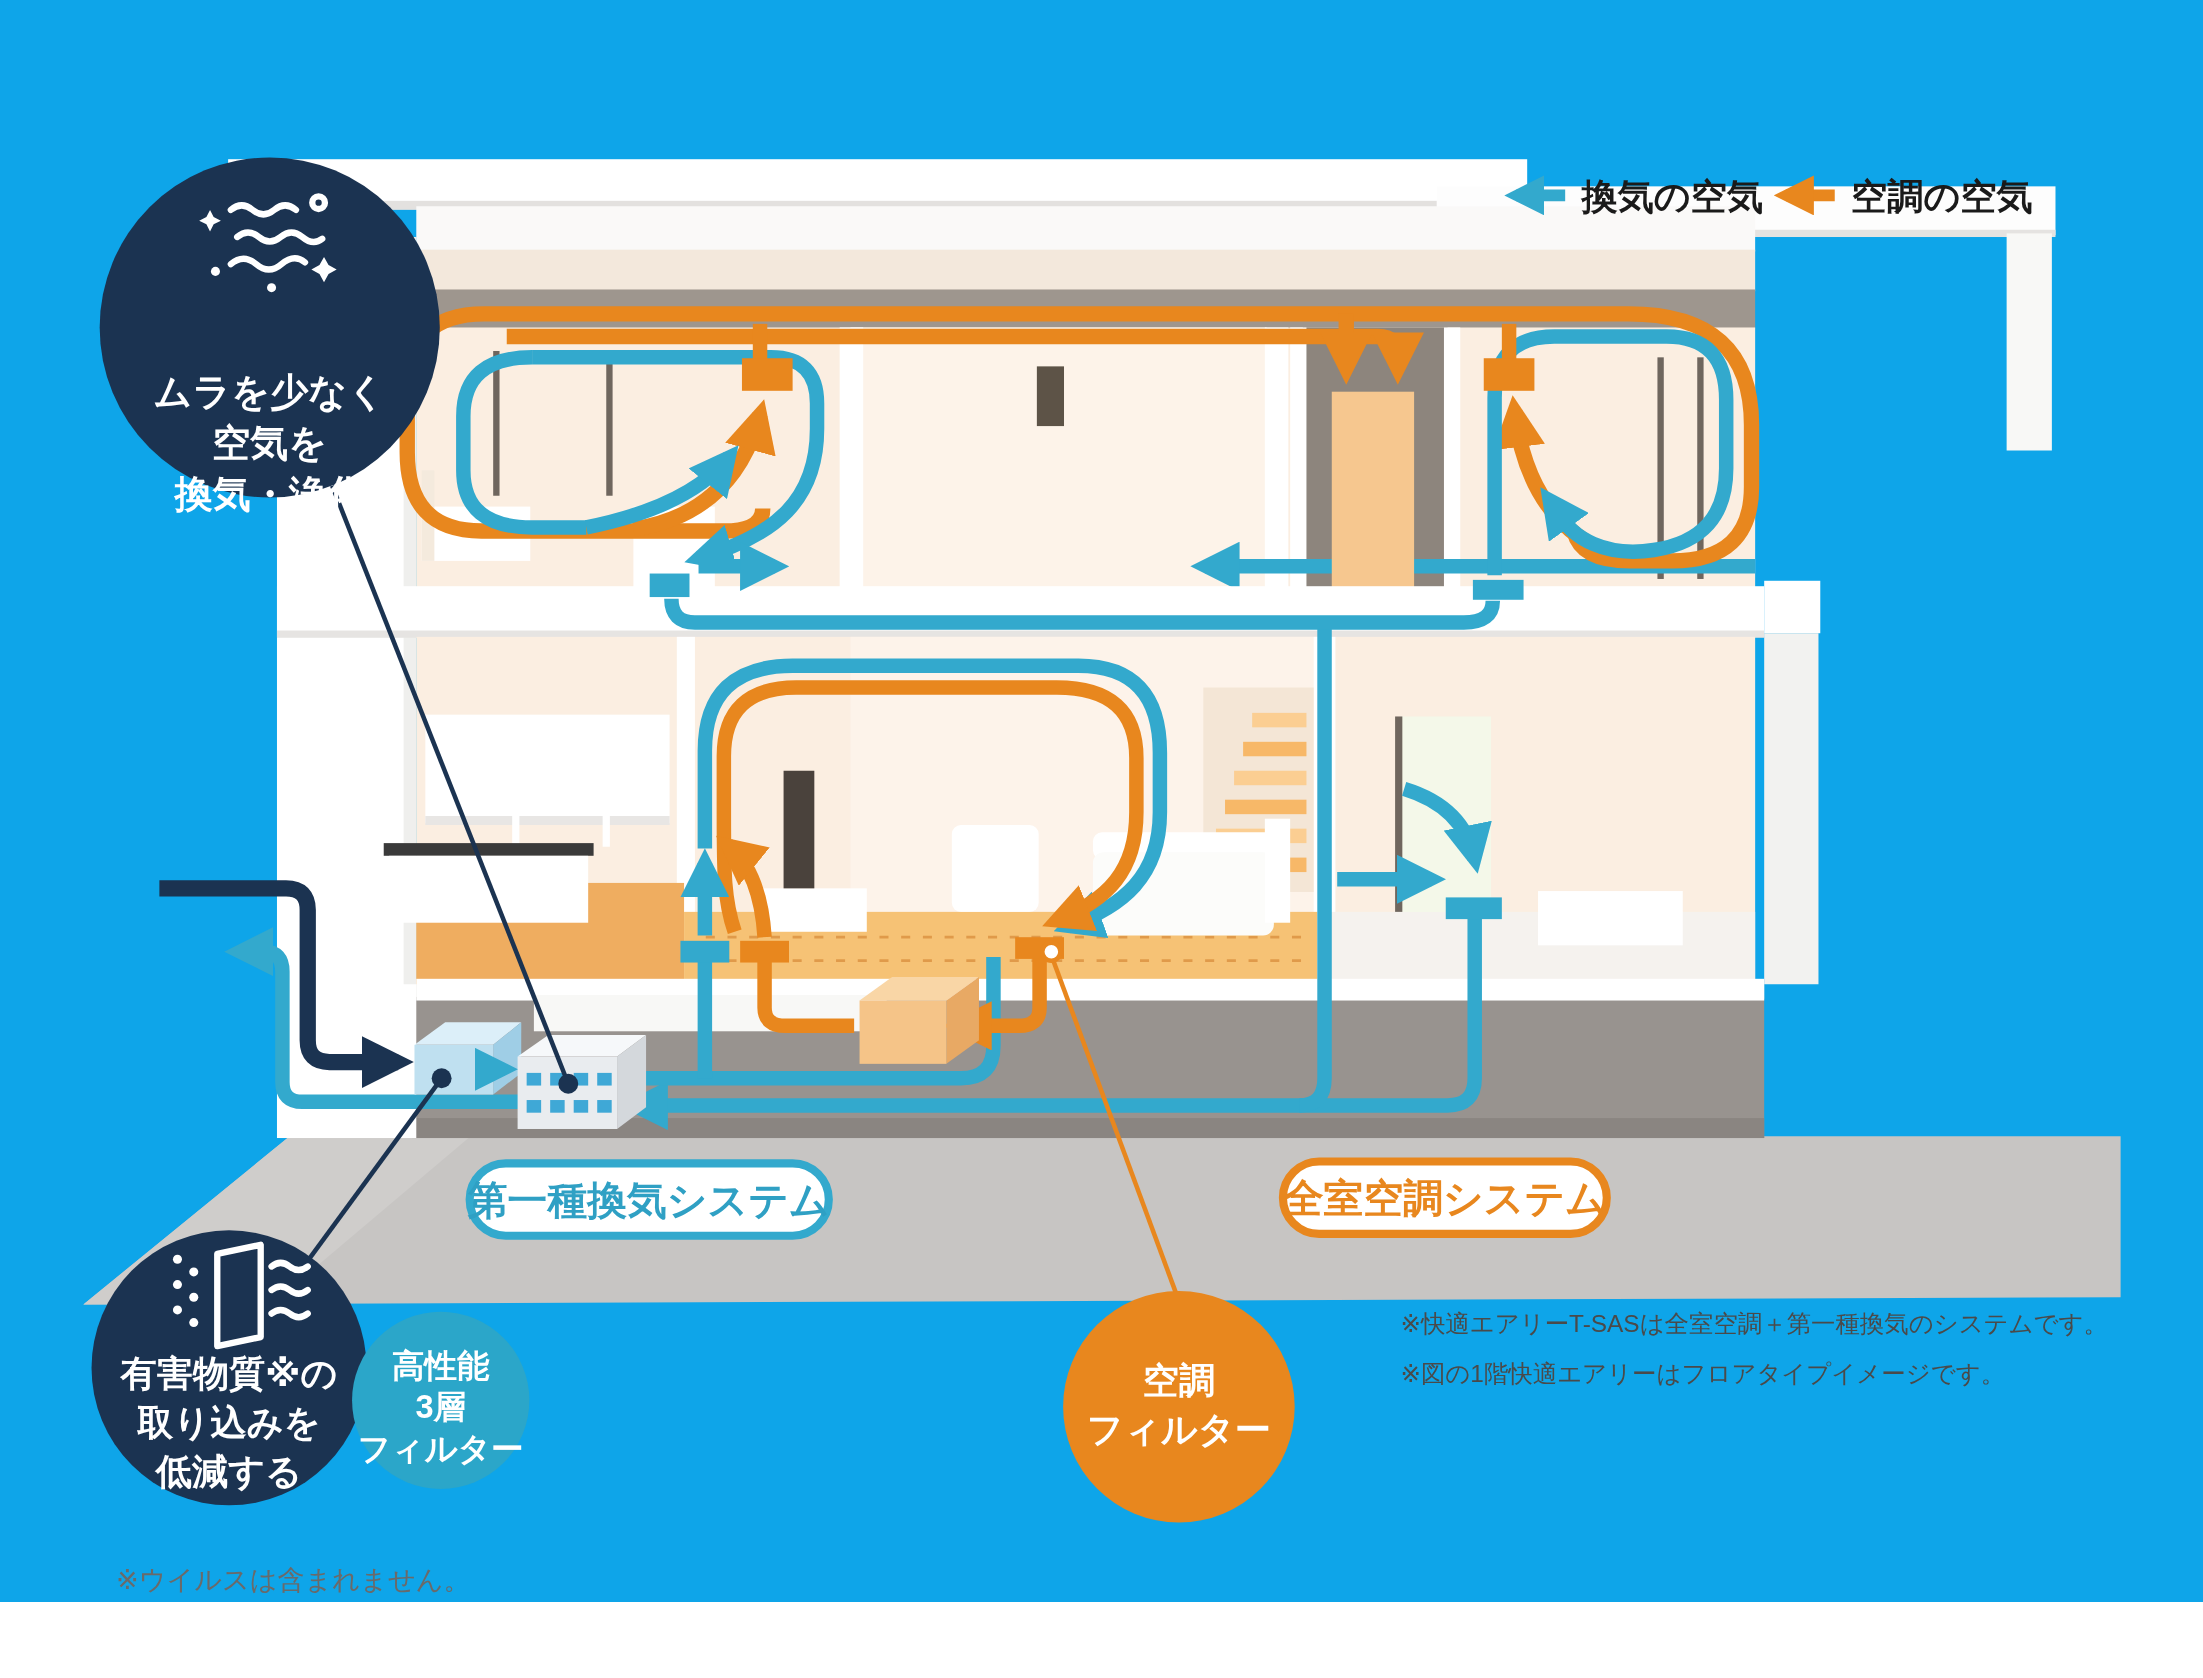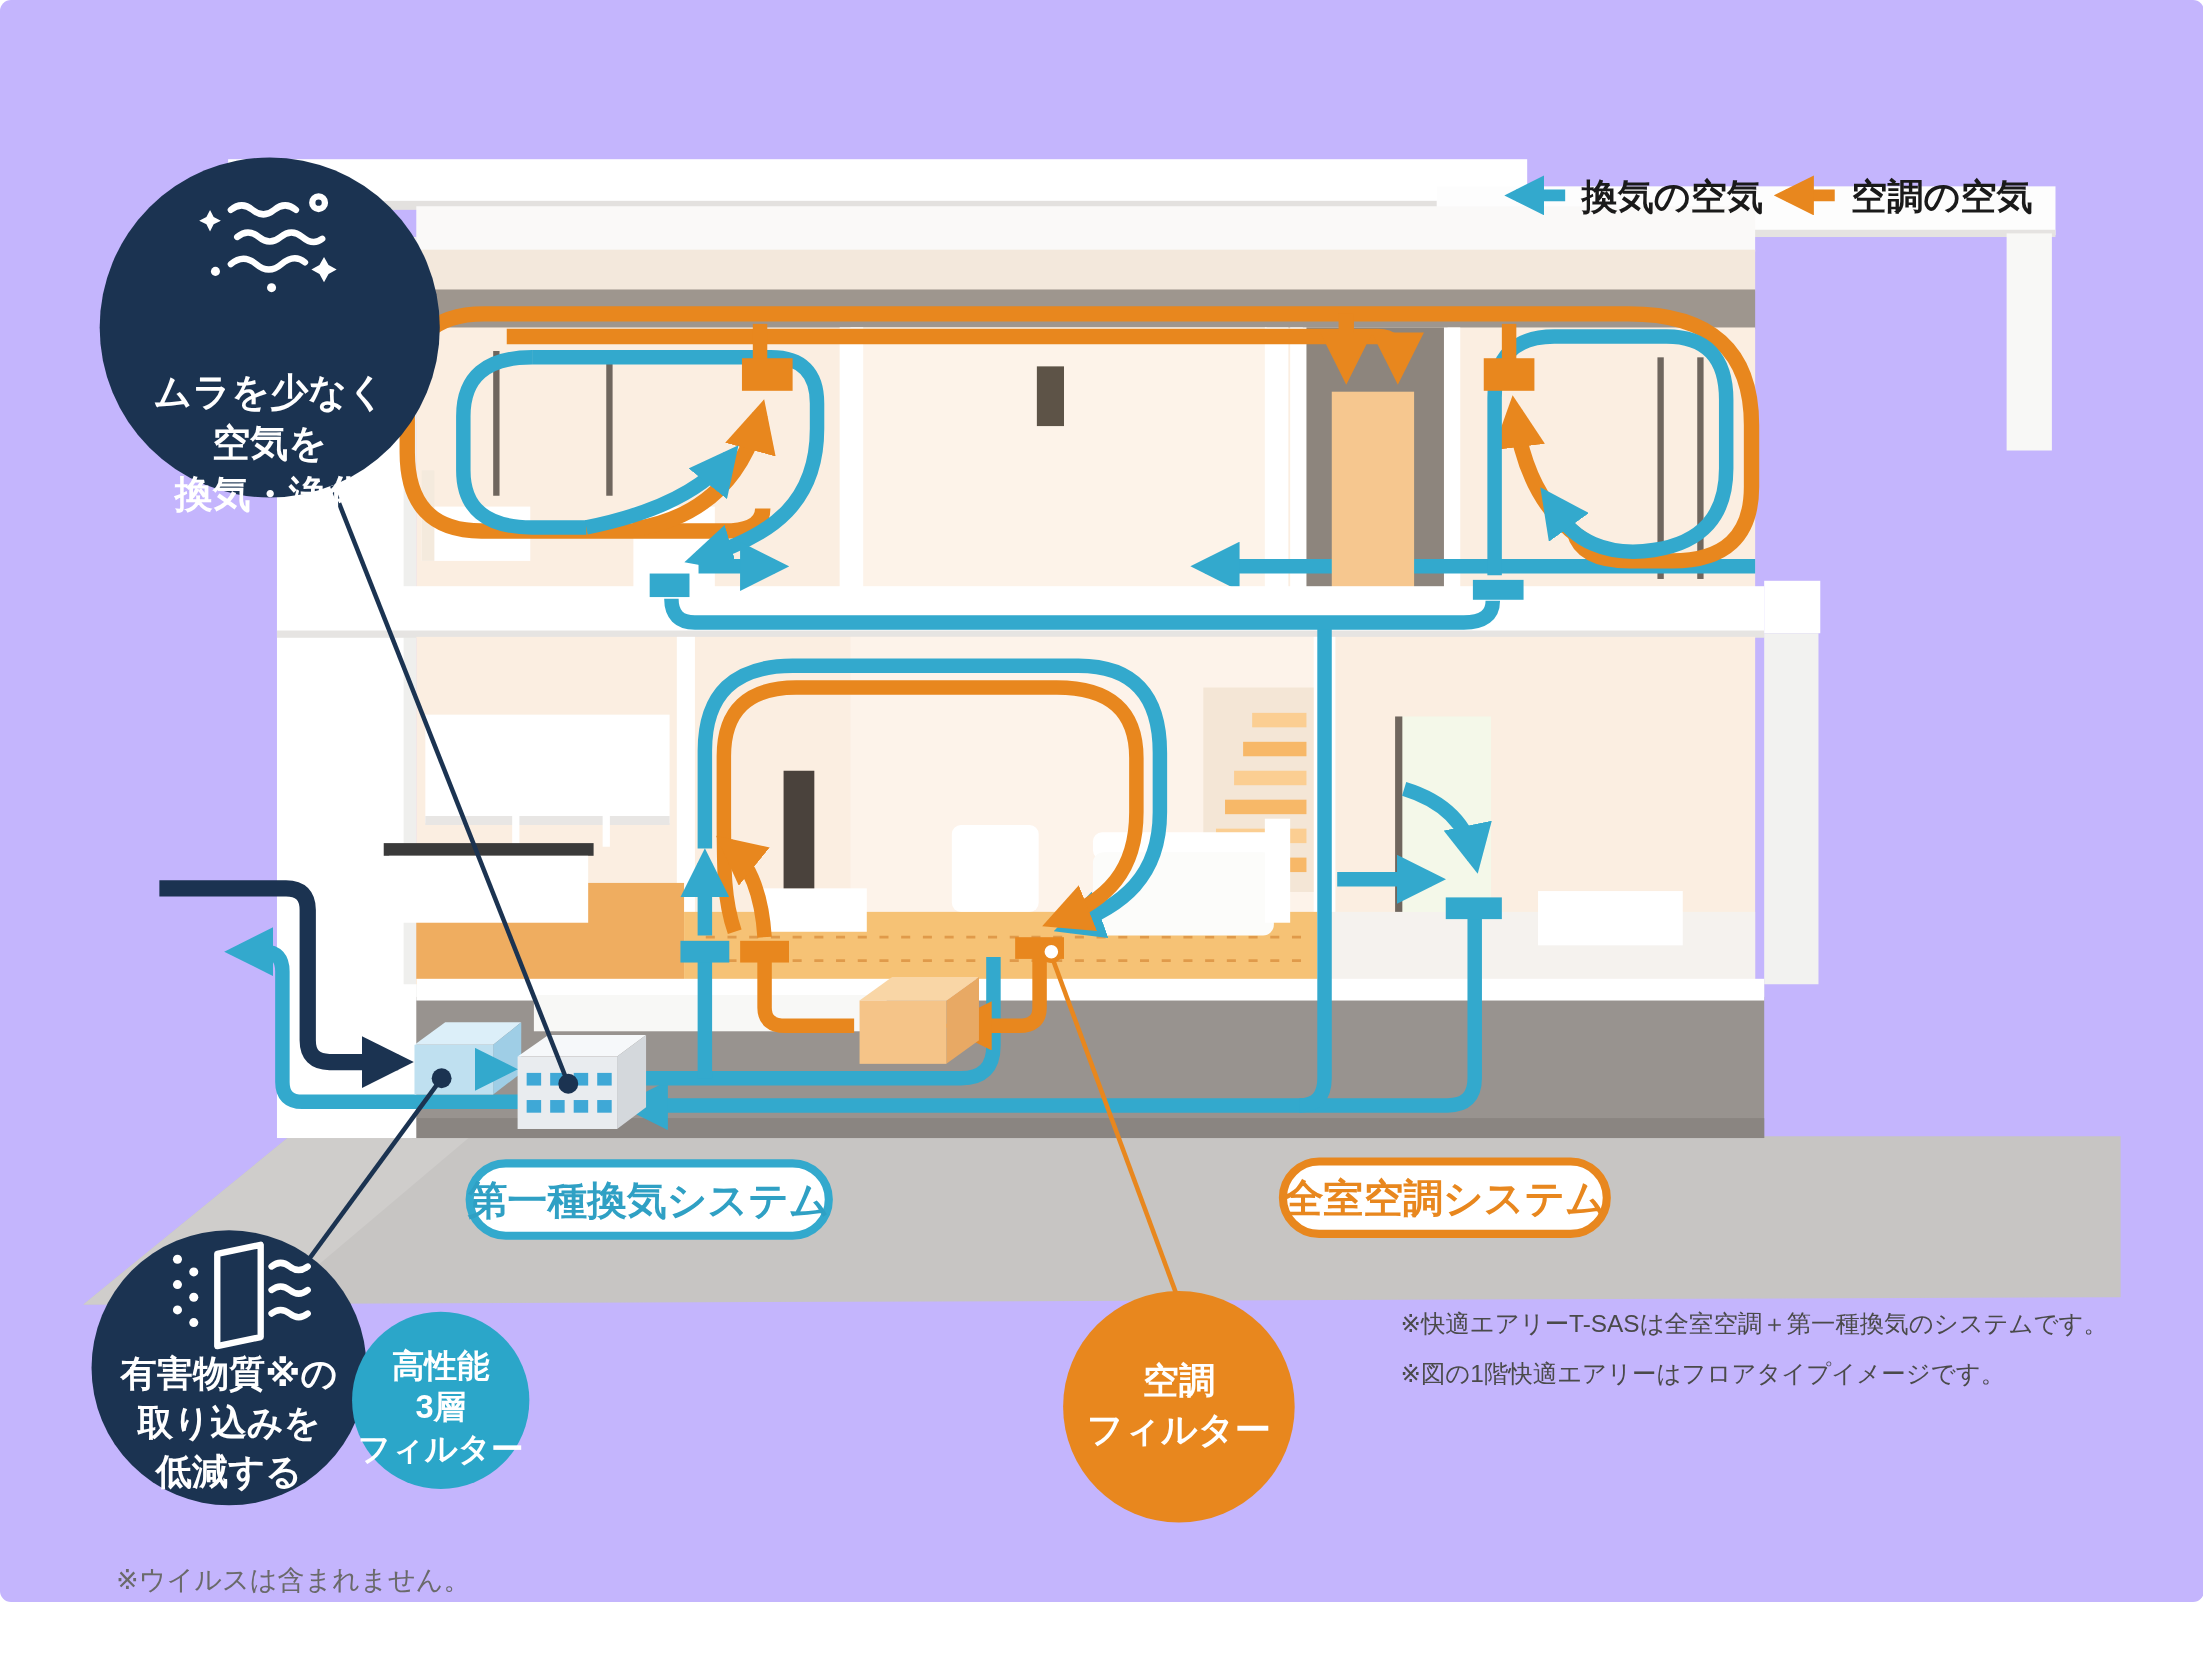--- a/index.html
+++ b/index.html
@@ -1,17 +1,17 @@
 <!DOCTYPE html>
 <html style="font-size:14.5px"><head>
 <meta charset="utf-8">
 <style>
   html,body{margin:0;padding:0;background:#ffffff;}
-  #stage{position:relative;width:2204px;height:1602px;background:#c4b5fd;overflow:hidden;
-         font-family:"Liberation Sans","DejaVu Sans",sans-serif;border-radius:11px;}
+  #stage{position:relative;width:2204px;height:1602px;background:#0ea5e9;overflow:hidden;
+         font-family:"Liberation Sans","DejaVu Sans",sans-serif;}
   svg{display:block}
   text{font-family:"Liberation Sans","DejaVu Sans",sans-serif;}
   .circ-txt{fill:#ffffff;font-weight:bold;}
   .pill-txt{font-weight:bold;}
   .legend-txt{fill:#1a1a1a;font-weight:bold;font-size:40px;}
   .note-txt{fill:#4a4a4a;font-size:27px;}
   .virus-txt{fill:#6a6a6a;font-size:30px;}
 </style>
 </head>
 <body>

